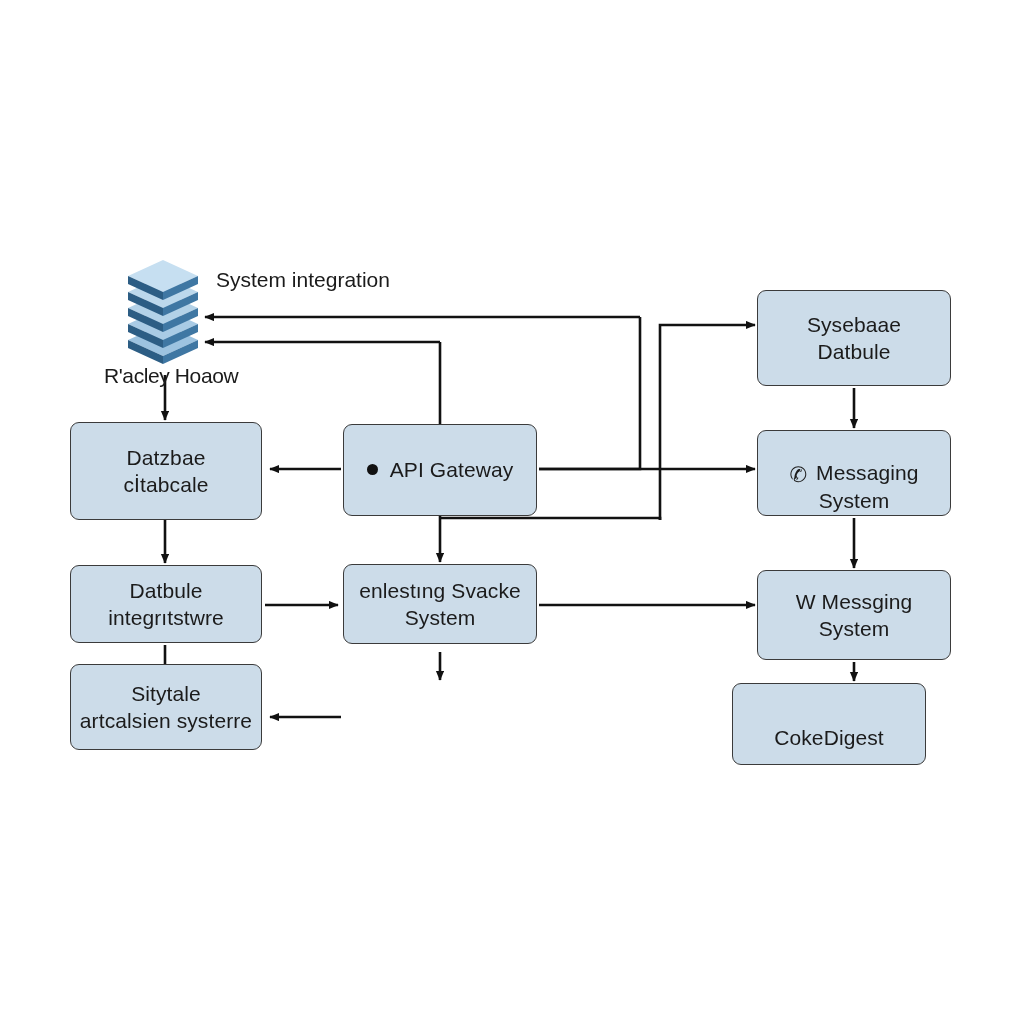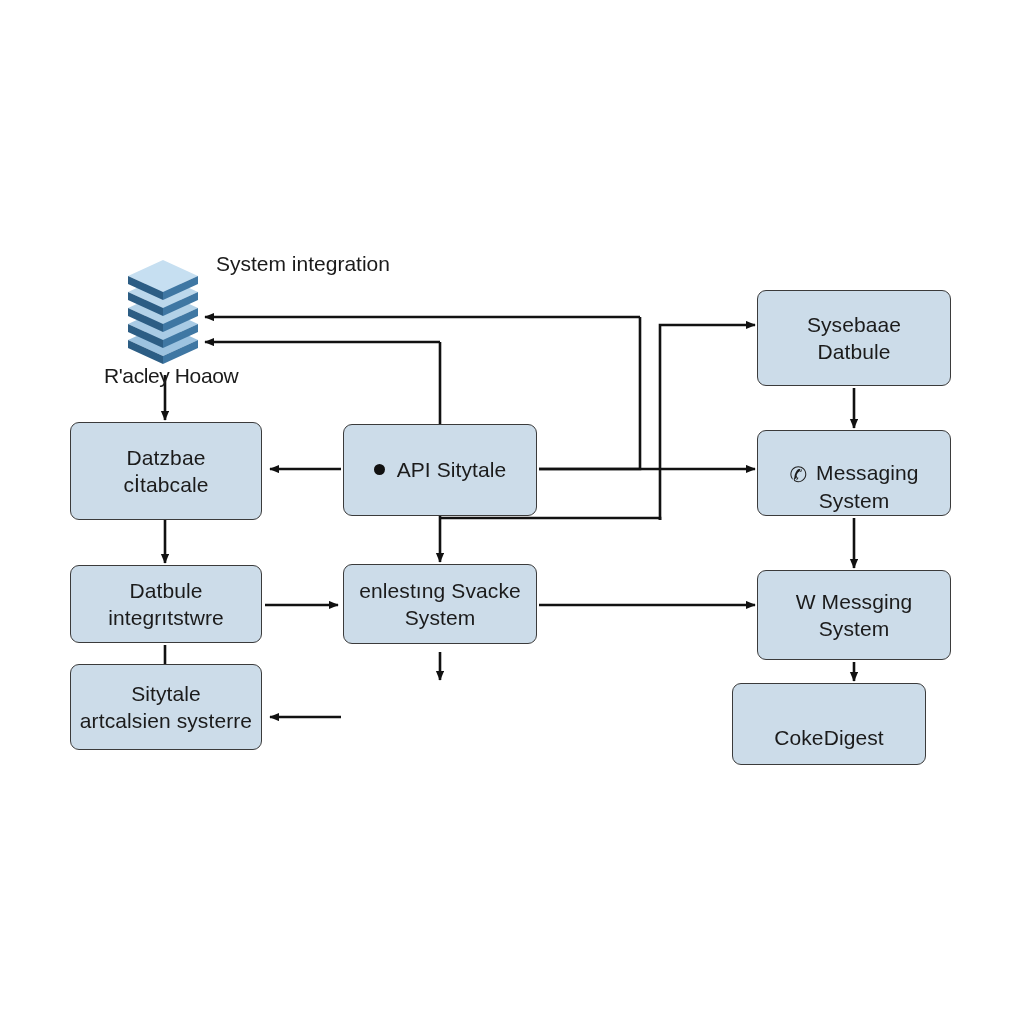--- a/index.html
+++ b/index.html
@@ -134,33 +134,33 @@
       <polygon points="8,40 43,24 78,40 43,56" fill="#bcd8ec"></polygon>
       <polygon points="8,40 43,56 43,64 8,48" fill="#2c5d84"></polygon>
       <polygon points="78,40 43,56 43,64 78,48" fill="#3f77a3"></polygon>
 
       <polygon points="8,24 43,8 78,24 43,40" fill="#c6dff1"></polygon>
       <polygon points="8,24 43,40 43,48 8,32" fill="#2c5d84"></polygon>
       <polygon points="78,24 43,40 43,48 78,32" fill="#3f77a3"></polygon>
     </g>
   </svg>
 
-  <div class="caption" style="left:216px;top:252px;">System integration</div>
+  <div class="caption" style="left:216px;top:268px;">System integration</div>
 
   <div class="caption squished" style="left:104px;top:364px;">R'acley Hoaow</div>
 
   <div class="node" style="left:70px;top:422px;width:192px;height:98px;">
     <span class="lbl">Datzbae
 cİtabcale</span>
   </div>
 
   <div class="node" style="left:343px;top:424px;width:194px;height:92px;">
     <span class="row">
       <span class="dot"></span>
-      <span class="lbl">API Sitytale</span>
+      <span class="lbl">API Gateway</span>
     </span>
   </div>
 
   <div class="node" style="left:757px;top:290px;width:194px;height:96px;">
     <span class="lbl">Sysebaae
 Datbule</span>
   </div>
 
   <div class="node" style="left:757px;top:430px;width:194px;height:86px;">
     <span class="lbl">

